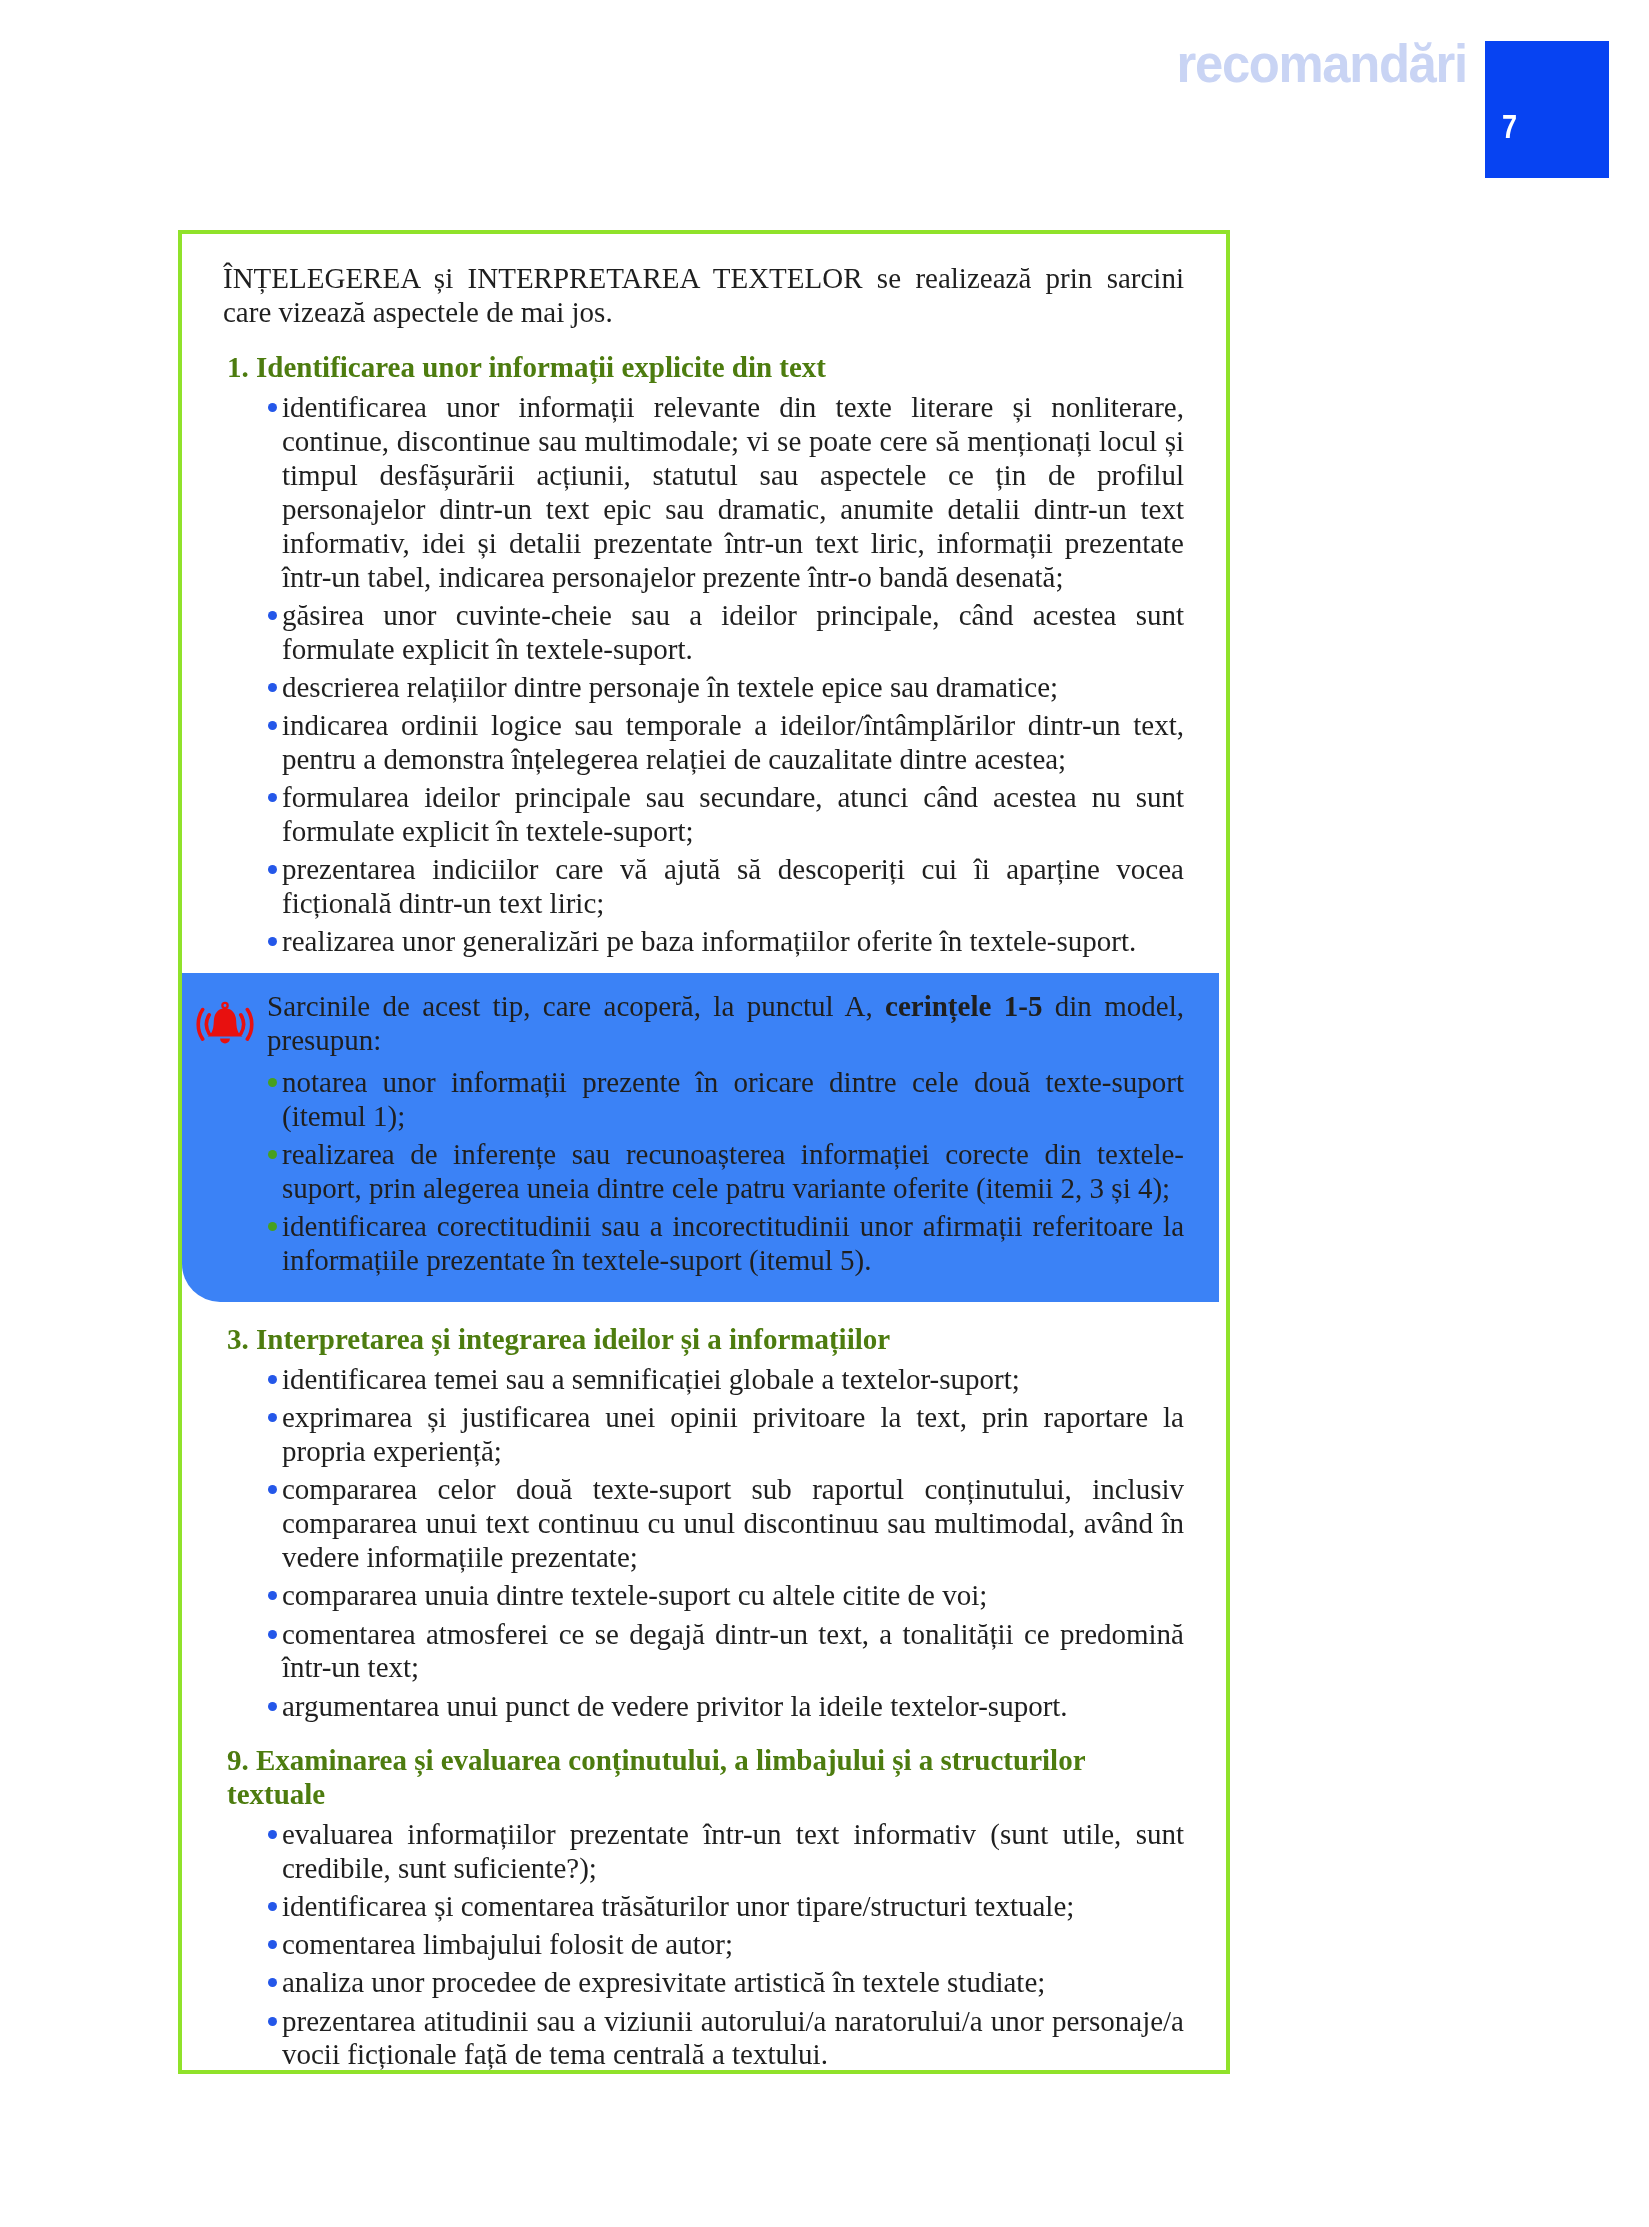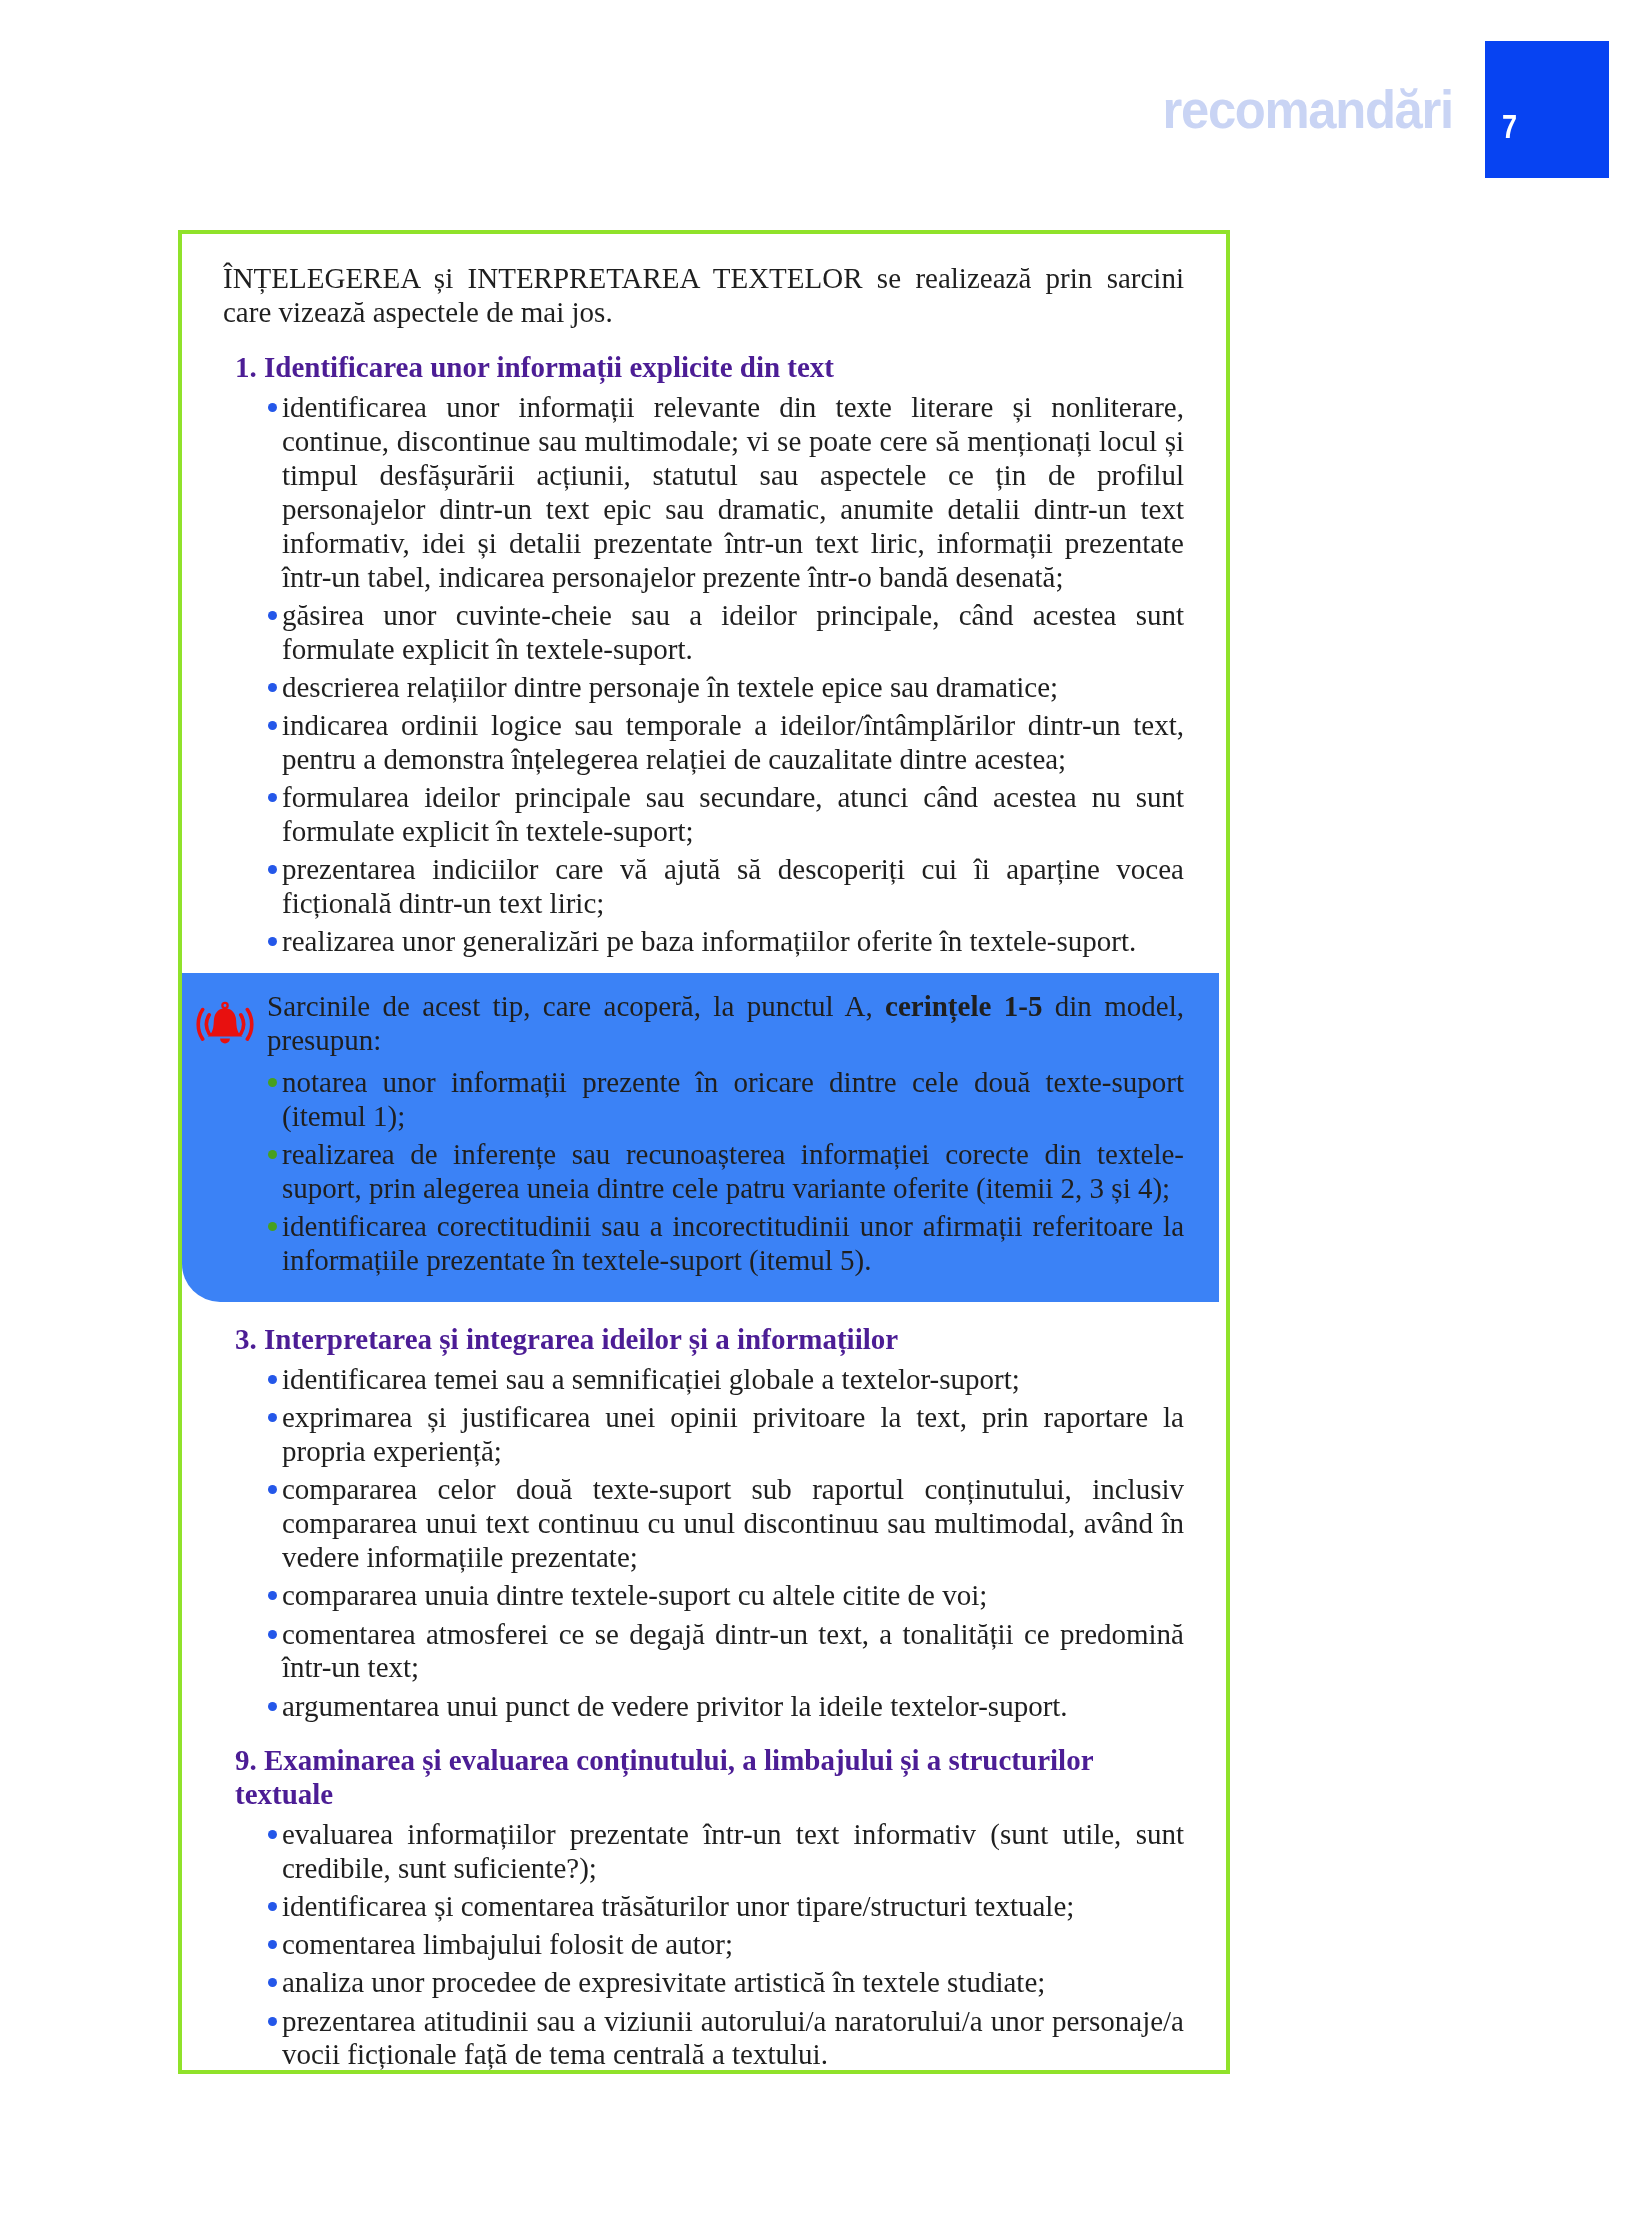--- a/index.html
+++ b/index.html
@@ -4,21 +4,21 @@
 <style>
   html,body{margin:0;padding:0;}
   body{
     width:1650px;height:2227px;position:relative;background:#ffffff;
     font-family:"Liberation Serif","DejaVu Serif",serif;color:#1f1f1f;
     overflow:hidden;
   }
   
   .header-row{
     position:absolute;top:41px;right:41px;height:137px;
-    display:flex;align-items:center;gap:32px;
+    display:flex;align-items:flex-start;gap:18px;
   }
   .running-head{
     font-family:"Liberation Sans","DejaVu Sans",sans-serif;
     font-weight:bold;font-size:54px;line-height:.82;letter-spacing:-1.4px;
     color:#c9d4f4;transform:scaleX(.94);transform-origin:right bottom;
   }
   .page-box{
     width:124px;height:137px;background:#0743f2;position:relative;flex:0 0 auto;
   }
   .page-num{
@@ -29,22 +29,22 @@
   
   .content-box{
     position:absolute;left:178px;top:230px;width:1052px;height:1844px;
     box-sizing:border-box;border:4.9px solid #90e22a;
     padding:28px 42px 25px 41px;overflow:hidden;
   }
   .intro{
     margin:0;font-size:29px;line-height:1.17;text-align:justify;
   }
   h2.sec-title{
-    color:#4c1d95;font-size:29px;line-height:1.15;
-    margin:21px 0 7px 12px;font-weight:bold;
+    color:#4d7c0f;font-size:29px;line-height:1.15;
+    margin:21px 0 7px 4px;font-weight:bold;
   }
   ul.bullets{list-style:none;margin:0;padding:0;}
   ul.bullets li{
     position:relative;padding-left:59px;margin:0 0 4.2px 0;
     font-size:29px;line-height:1.17;text-align:justify;
   }
   ul.bullets li::before{
     content:"";position:absolute;left:45px;top:12px;width:9px;height:9px;
     border-radius:50%;background:#2457e9;
   }

